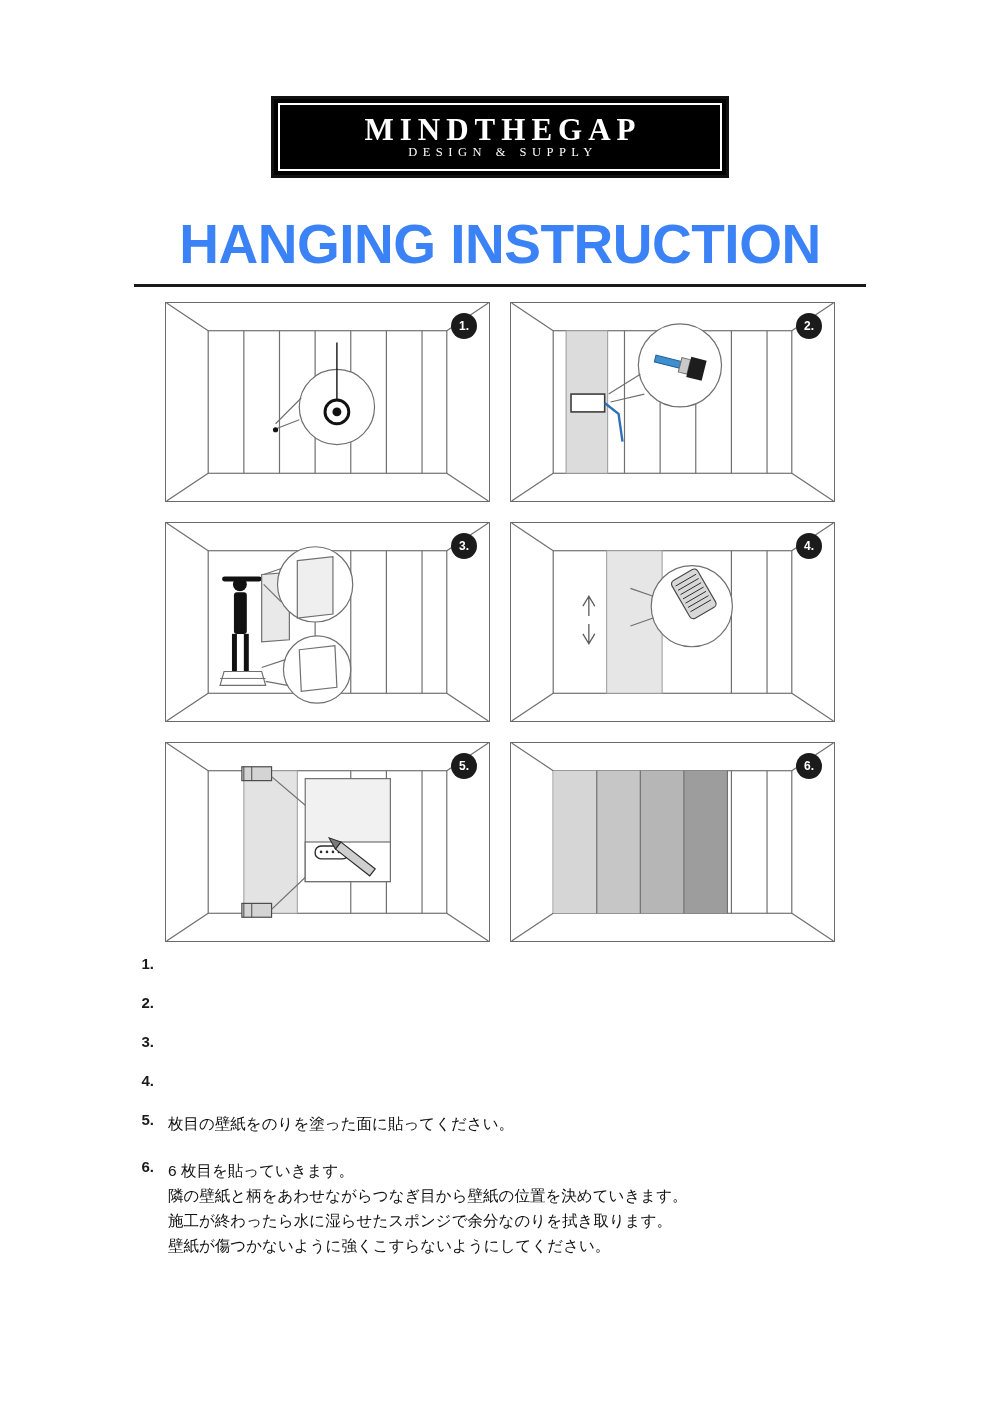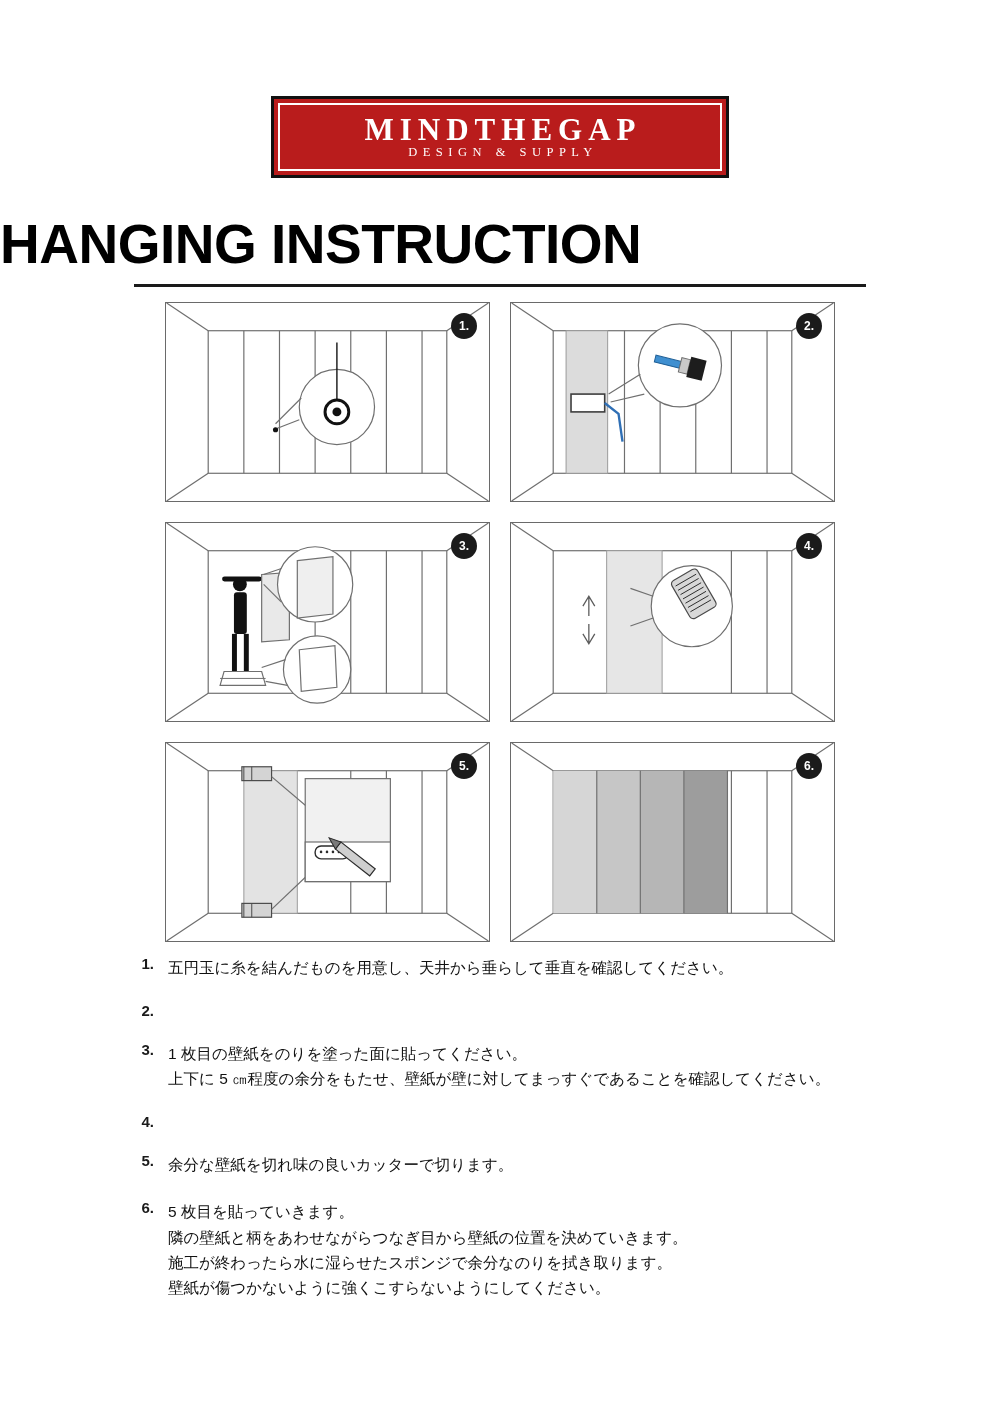--- a/index.html
+++ b/index.html
@@ -16,21 +16,21 @@
     overflow: hidden;
   }
 
   
   .logo-box {
     position: absolute;
     left: 271px;
     top: 96px;
     width: 458px;
     height: 82px;
-    background: #b91c1c;
+    background: #000000;
     border: 3px solid #111111;
     box-sizing: border-box;
     display: flex;
     flex-direction: column;
     align-items: center;
     justify-content: center;
   }
   .logo-inner {
     width: 444px;
     height: 68px;
@@ -57,24 +57,25 @@
     letter-spacing: 5.5px;
     padding-left: 6px;
   }
 
   
   .title {
     position: absolute;
     left: 0;
     top: 212px;
     width: 1000px;
+    text-align: center;
     font-size: 55px;
     font-weight: bold;
     letter-spacing: -0.5px;
-    color: #000000;
+    color: #3b82f6;
     font-family: "Liberation Sans", sans-serif;
   }
   .title-rule {
     position: absolute;
     left: 134px;
     top: 284px;
     width: 732px;
     height: 3px;
     background: #1a1a1a;
   }
@@ -368,43 +369,40 @@
     </svg>
     <div class="badge">6.</div>
   </div>
 
 </div>
 
 <div class="steps">
 
   <div class="step">
     <div class="step-num">1.</div>
-    <div class="step-text">五円玉に糸を結んだものを用意し、天井から垂らして垂直を確認してください。</div>
   </div>
 
   <div class="step">
     <div class="step-num">2.</div>
   </div>
 
   <div class="step">
     <div class="step-num">3.</div>
-    <div class="step-text">1 枚目の壁紙をのりを塗った面に貼ってください。
-上下に 5 ㎝程度の余分をもたせ、壁紙が壁に対してまっすぐであることを確認してください。</div>
   </div>
 
   <div class="step">
     <div class="step-num">4.</div>
   </div>
 
   <div class="step">
     <div class="step-num">5.</div>
-    <div class="step-text">余分な壁紙を切れ味の良いカッターで切ります。</div>
+    <div class="step-text">枚目の壁紙をのりを塗った面に貼ってください。</div>
   </div>
 
   <div class="step">
     <div class="step-num">6.</div>
-    <div class="step-text">5 枚目を貼っていきます。
+    <div class="step-text">6 枚目を貼っていきます。
 隣の壁紙と柄をあわせながらつなぎ目から壁紙の位置を決めていきます。
 施工が終わったら水に湿らせたスポンジで余分なのりを拭き取ります。
 壁紙が傷つかないように強くこすらないようにしてください。</div>
   </div>
 
 </div>
 
 </body></html>

